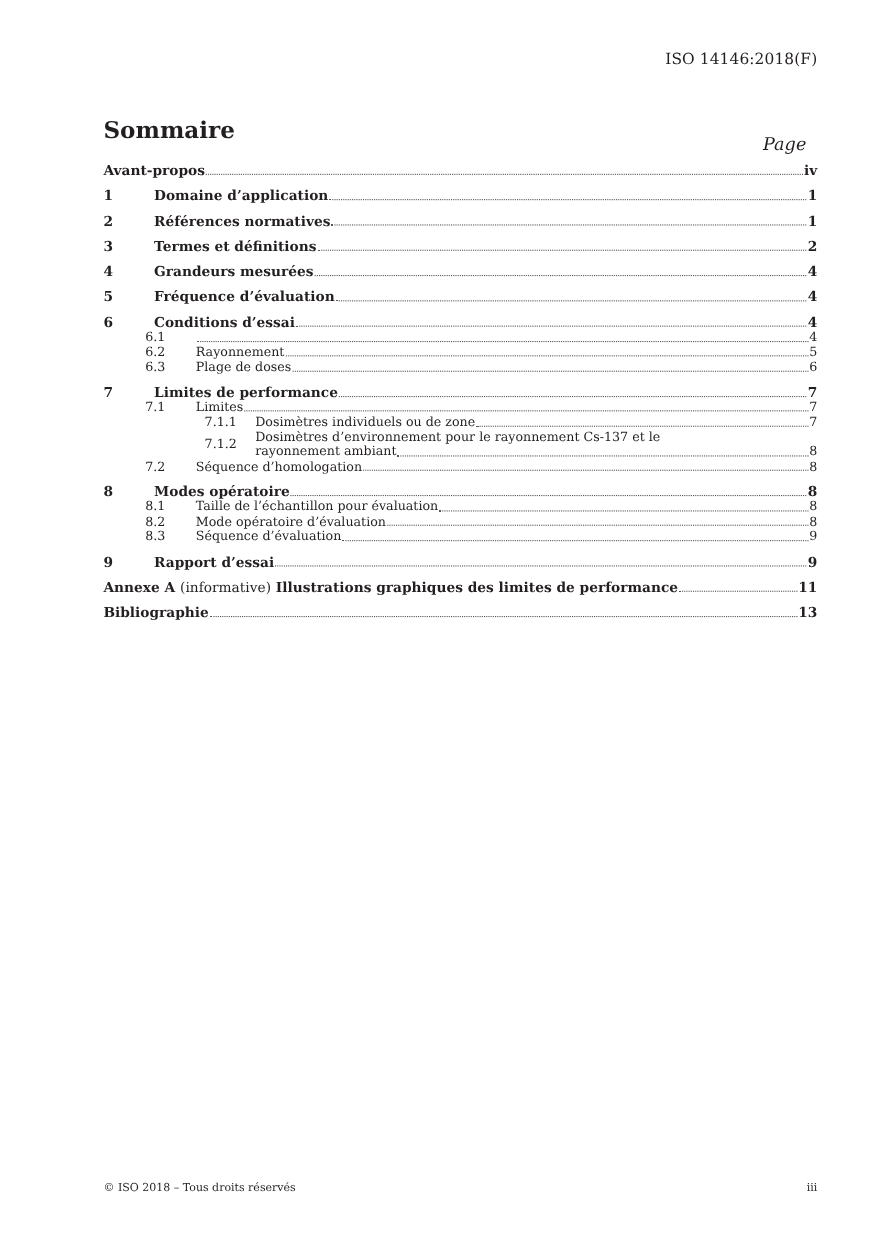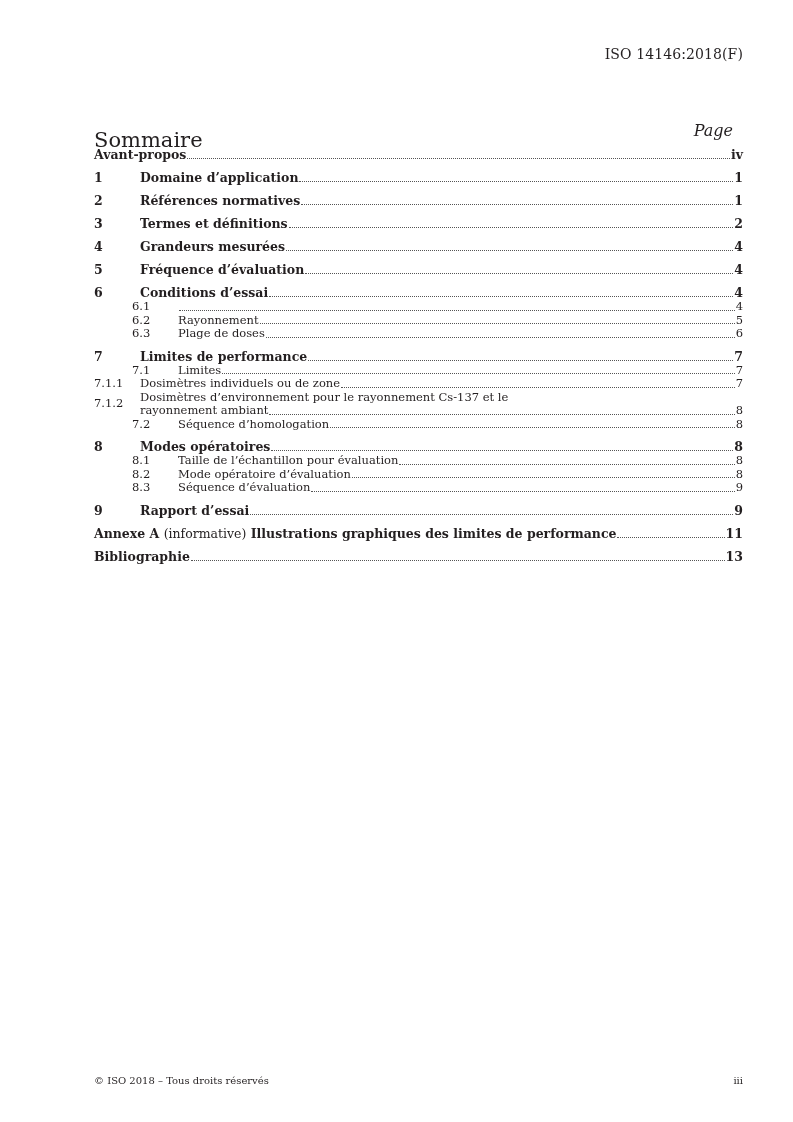--- a/index.html
+++ b/index.html
@@ -18,24 +18,24 @@
     .doc-id {
       position: absolute;
       top: 46px;
       right: 50px;
       font-size: 14px;
       font-weight: normal;
       letter-spacing: 0.1px;
     }
     .toc-title {
       position: absolute;
-      top: 128px;
+      top: 105px;
       left: 94px;
       font-size: 21px;
-      font-weight: normal;
+      font-weight: bold;
     }
     .page-col-label {
       position: absolute;
       top: 121px;
       right: 60px;
       font-size: 16px;
       font-style: italic;
     }
     .toc {
       position: absolute;
@@ -51,21 +51,21 @@
     }
     .entry.l1 { font-weight: bold; font-size: 12.5px; margin-top: 9px; }
     .entry.l1.first { margin-top: 0; }
     .entry.l2, .entry.l3 { font-weight: normal; font-size: 11.5px; margin-top: 0; line-height: 13.5px; }
     .num {
       flex: 0 0 auto;
       white-space: nowrap;
     }
     .entry.l1 .num { width: 46px; }
     .entry.l2 .num { width: 46px; margin-left: 38px; }
-    .entry.l3 .num { width: 46px; }
+    .entry.l3 .num { width: 46px; margin-left: 92px; }
     .label {
       flex: 0 1 auto;
       white-space: nowrap;
     }
     .label-wrap {
       flex: 1 1 auto;
       display: flex;
       flex-direction: column;
     }
     .label-line { white-space: nowrap; }
@@ -206,21 +206,21 @@
   </div>
   <div class="entry l2">
     <span class="num">7.2</span>
     <span class="label">Séquence d’homologation</span>
     <span class="leader"></span>
     <span class="pg">8</span>
   </div>
 
   <div class="entry l1">
     <span class="num">8</span>
-    <span class="label">Modes opératoires</span>
+    <span class="label">Modes opératoire</span>
     <span class="leader"></span>
     <span class="pg">8</span>
   </div>
   <div class="entry l2">
     <span class="num">8.1</span>
     <span class="label">Taille de l’échantillon pour évaluation</span>
     <span class="leader"></span>
     <span class="pg">8</span>
   </div>
   <div class="entry l2">

